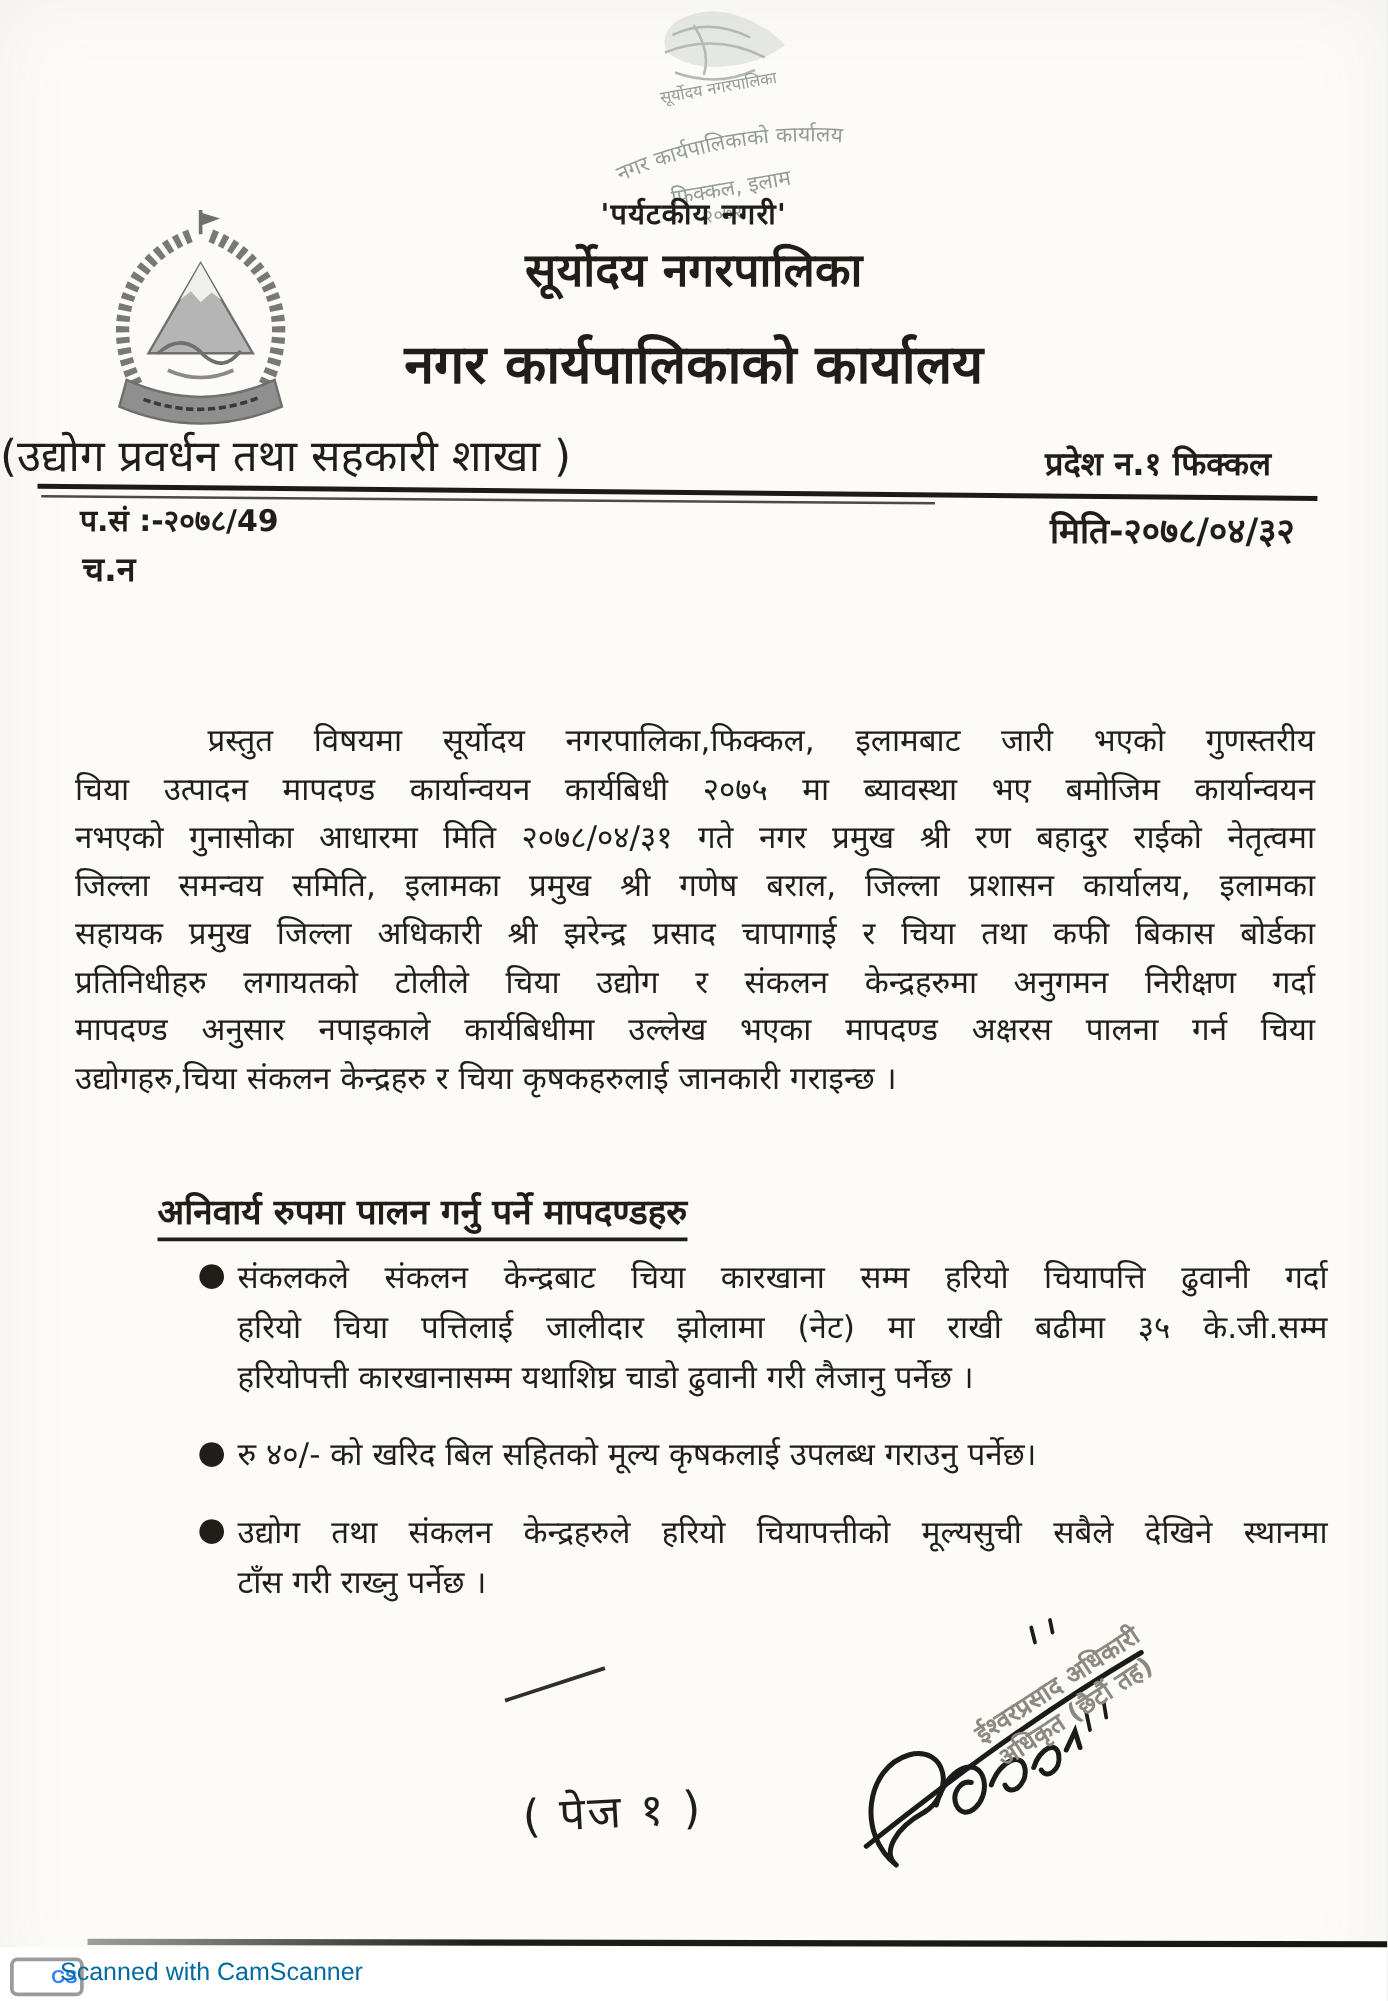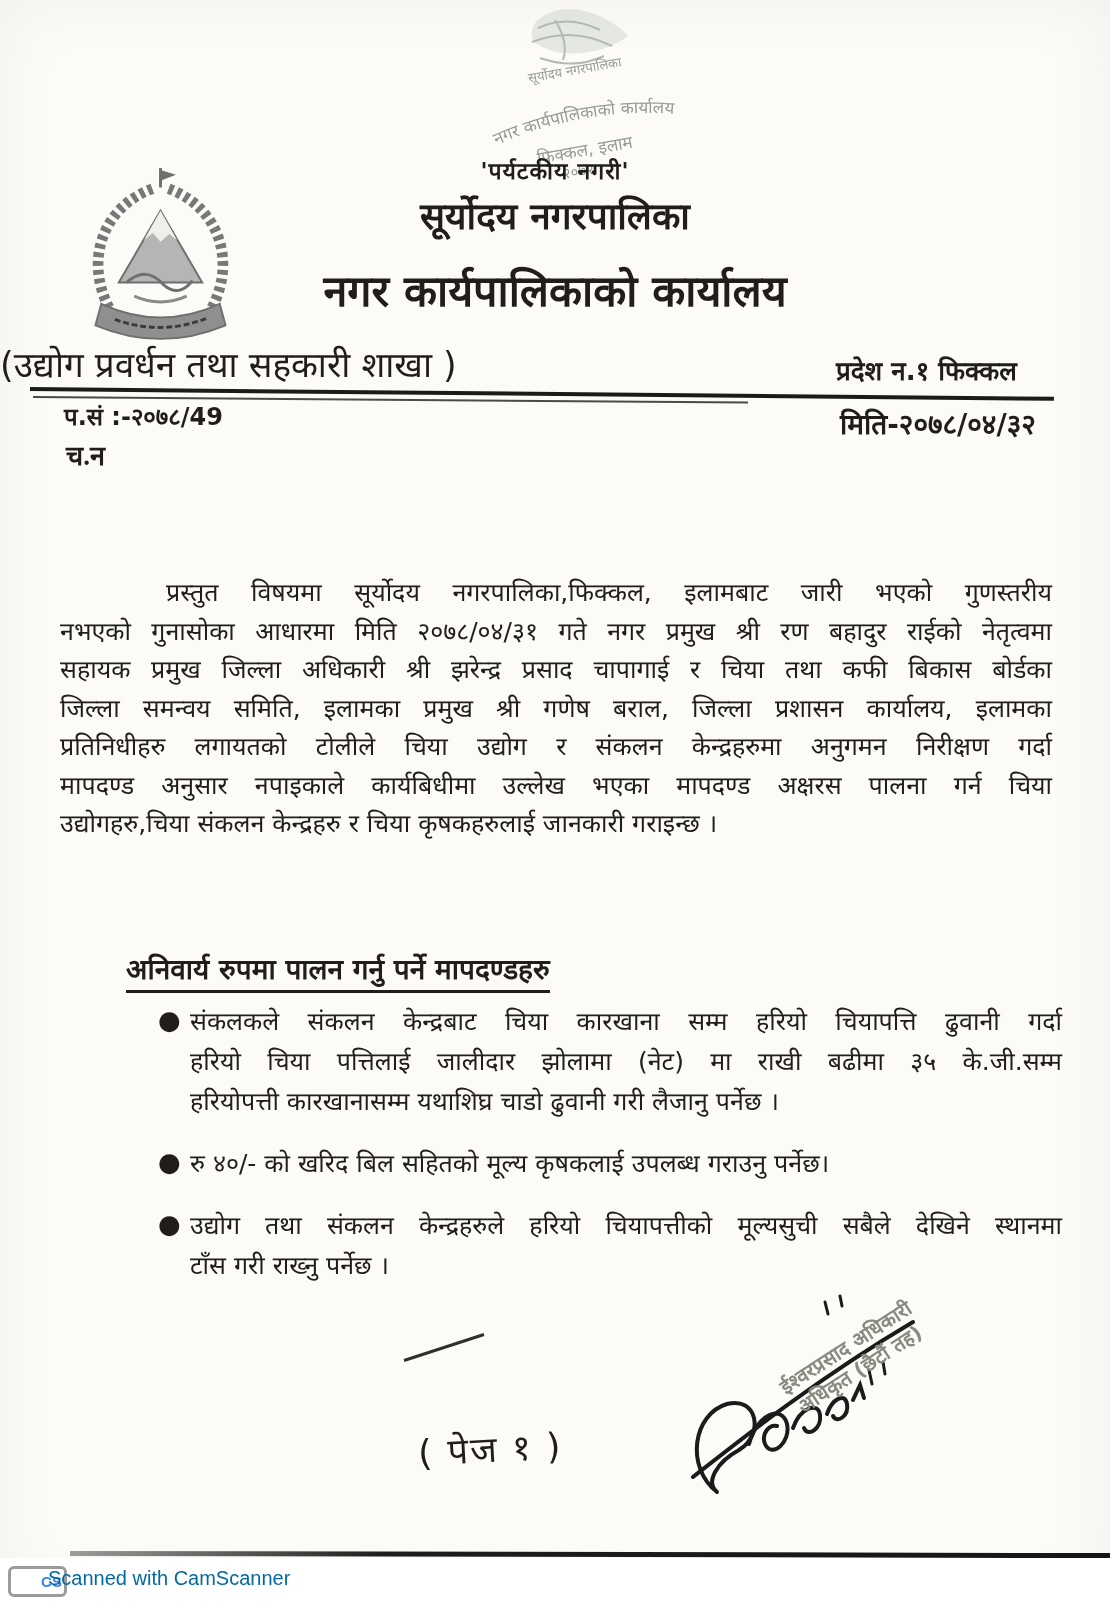--- a/index.html
+++ b/index.html
@@ -20,21 +20,21 @@
     font-size:43px;font-weight:bold;}
   .title-branch{position:absolute;left:0;right:0;top:340px;text-align:left;
     font-size:35px;}
   .province{position:absolute;left:836px;top:352px;font-size:26px;font-weight:bold;}
   .rule-main{position:absolute;left:30px;top:387px;width:1024px;height:4px;
     background:#1c1b19;transform:rotate(0.55deg);transform-origin:left center;}
   .rule-sub{position:absolute;left:33px;top:396px;width:715px;height:2px;
     background:#2b2a27;opacity:.85;transform:rotate(0.45deg);transform-origin:left center;}
   .refno{position:absolute;left:64px;top:399px;font-size:24px;font-weight:bold;}
   .date{position:absolute;left:840px;top:404px;font-size:28px;font-weight:bold;}
-  .chn{position:absolute;left:66px;top:436px;font-size:27px;font-weight:bold;font-family:Liberation Serif, serif;}
+  .chn{position:absolute;left:66px;top:436px;font-size:27px;font-weight:bold;}
   .subject{position:absolute;left:246px;top:480px;font-size:31px;font-weight:bold;}
   
   .body-text{position:absolute;left:60px;top:574px;width:992px;
     font-size:25px;line-height:38.5px;}
   .bline{display:block;}
   .j{text-align:justify;text-align-last:justify;text-justify:inter-word;}
   .indent{padding-left:106px;}
   .std-heading{position:absolute;left:126px;top:949px;font-size:28px;font-weight:bold;}
   .std-heading span{display:inline-block;border-bottom:3px solid #211e19;padding-bottom:3px;}
   .bullets{position:absolute;left:190px;top:1002px;width:872px;margin:0;padding:0;
@@ -103,23 +103,24 @@
   <div class="rule-main"></div>
   <div class="rule-sub"></div>
 
   <div class="refno">प.सं :-२०७८/49</div>
   <div class="date">मिति-२०७८/०४/३२</div>
   <div class="chn">च.न</div>
 
 
   <div class="body-text">
     <span class="bline j indent">प्रस्तुत विषयमा सूर्योदय नगरपालिका,फिक्कल, इलामबाट जारी भएको गुणस्तरीय</span>
+    <span class="bline j">चिया उत्पादन मापदण्ड कार्यान्वयन कार्यबिधी २०७५ मा ब्यावस्था भए बमोजिम कार्यान्वयन</span>
     <span class="bline j">नभएको गुनासोका आधारमा मिति २०७८/०४/३१ गते नगर प्रमुख श्री रण बहादुर राईको नेतृत्वमा</span>
+    <span class="bline j">जिल्ला समन्वय समिति, इलामका प्रमुख श्री गणेष बराल, जिल्ला प्रशासन कार्यालय, इलामका</span>
     <span class="bline j">सहायक प्रमुख जिल्ला अधिकारी श्री झरेन्द्र प्रसाद चापागाई र चिया तथा कफी बिकास बोर्डका</span>
-    <span class="bline j">जिल्ला समन्वय समिति, इलामका प्रमुख श्री गणेष बराल, जिल्ला प्रशासन कार्यालय, इलामका</span>
     <span class="bline j">प्रतिनिधीहरु लगायतको टोलीले चिया उद्योग र संकलन केन्द्रहरुमा अनुगमन निरीक्षण गर्दा</span>
     <span class="bline j">मापदण्ड अनुसार नपाइकाले कार्यबिधीमा उल्लेख भएका मापदण्ड अक्षरस पालना गर्न चिया</span>
     <span class="bline">उद्योगहरु,चिया संकलन केन्द्रहरु र चिया कृषकहरुलाई जानकारी गराइन्छ ।</span>
   </div>
 
   <div class="std-heading">
     <span>अनिवार्य रुपमा पालन गर्नु पर्ने मापदण्डहरु</span>
   </div>
 
   <ul class="bullets">

